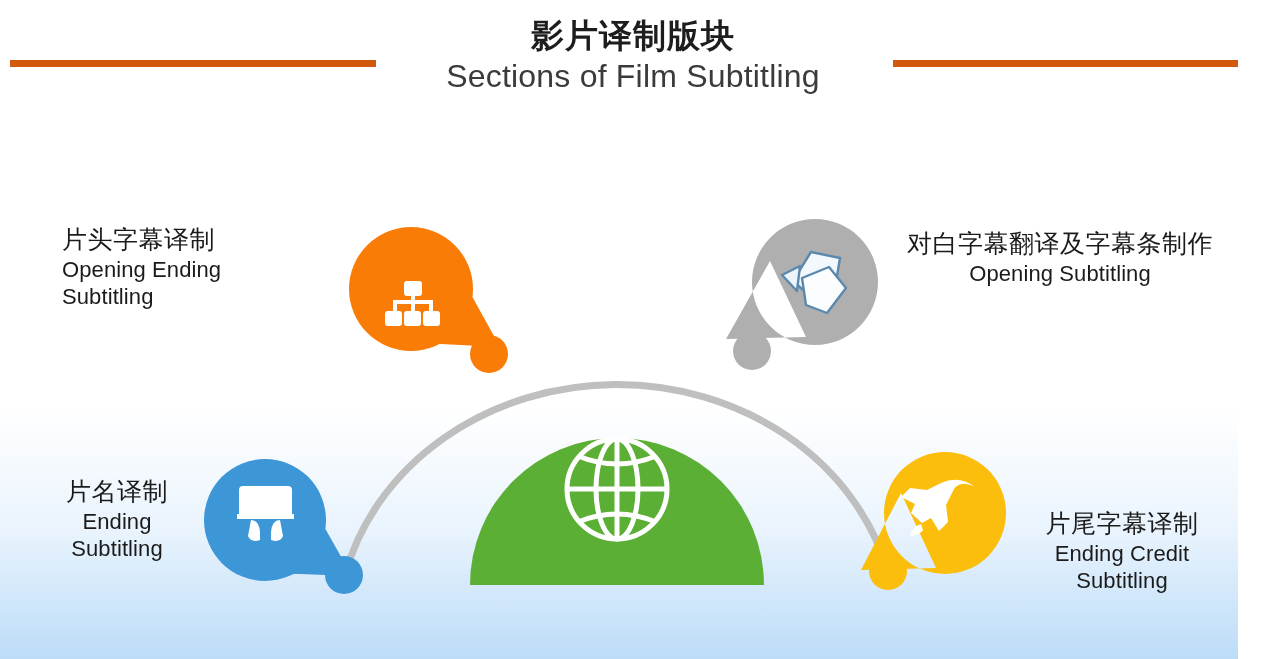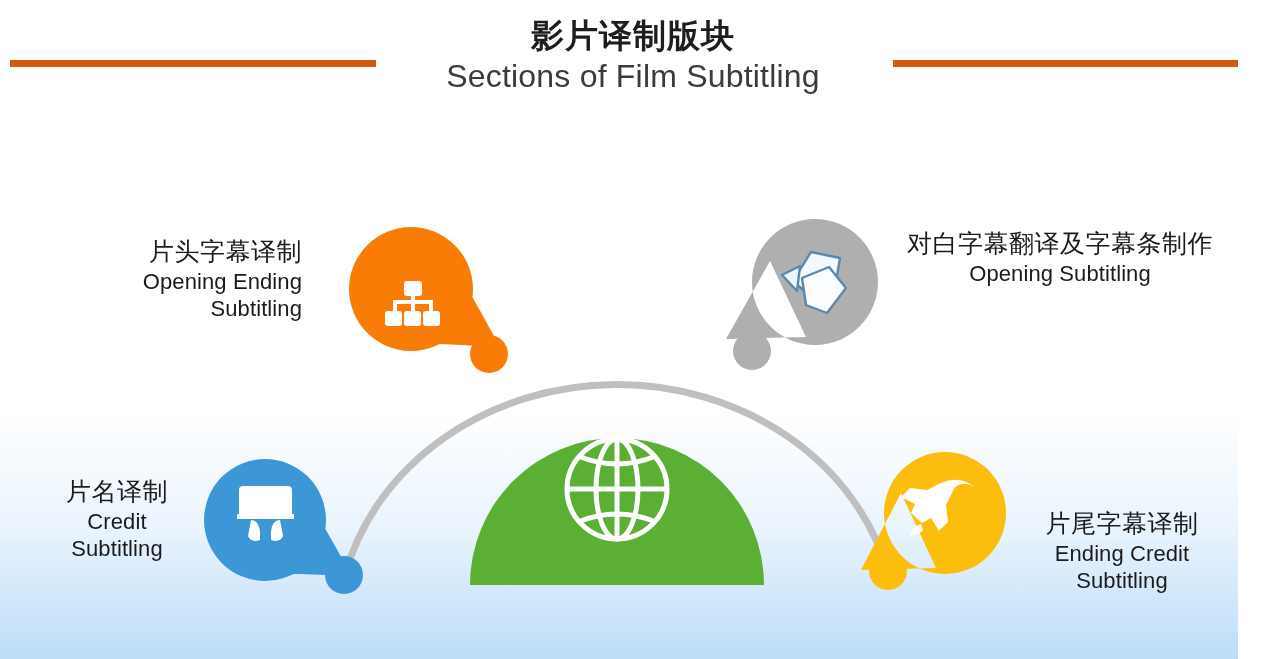--- a/index.html
+++ b/index.html
@@ -74,21 +74,21 @@
     font-size: 25px;
     font-family: "DejaVu Sans", "Liberation Sans", sans-serif;
     letter-spacing: .5px;
     white-space: nowrap;
   }
   .label .en {
     font-size: 22px;
     letter-spacing: .1px;
   }
 
-  #label-opening { left: 62px;  top: 236px; width: 240px; text-align: right; }
+  #label-opening { left: 62px;  top: 224px; width: 240px; text-align: left; }
   #label-title   { left: 16px;  top: 476px; width: 202px; text-align: center; }
   #label-dialog  { left: 888px; top: 228px; width: 344px; text-align: center; }
   #label-ending  { left: 1022px; top: 508px; width: 200px; text-align: center; }
 </style>
 </head>
 <body>
 
 <div id="slide">
 
   <div class="rule left"></div>
@@ -177,21 +177,21 @@
   </div>
 
   <div class="label" id="label-opening">
     <div class="cn">片头字幕译制</div>
     <div class="en">Opening Ending</div>
     <div class="en">Subtitling</div>
   </div>
 
   <div class="label" id="label-title">
     <div class="cn">片名译制</div>
-    <div class="en">Credit</div>
+    <div class="en">Ending</div>
     <div class="en">Subtitling</div>
   </div>
 
   <div class="label" id="label-dialog">
     <div class="cn">对白字幕翻译及字幕条制作</div>
     <div class="en">Opening Subtitling</div>
   </div>
 
   <div class="label" id="label-ending">
     <div class="cn">片尾字幕译制</div>

